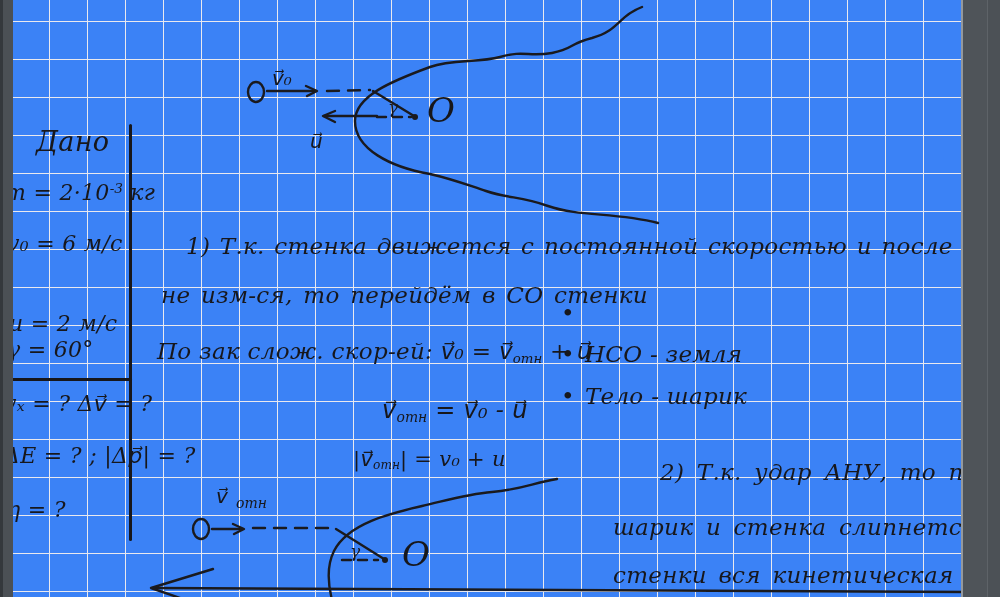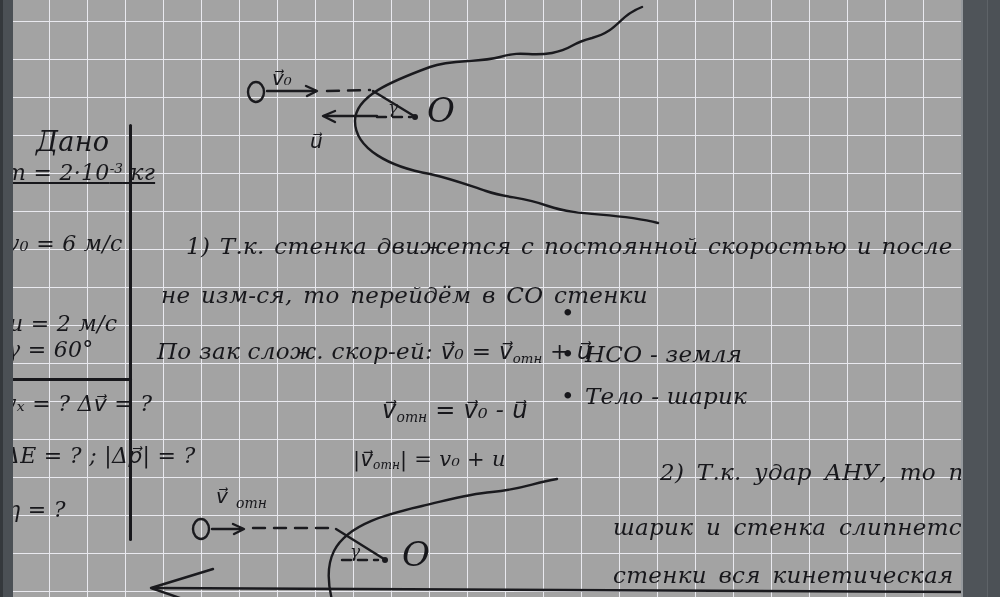--- a/index.html
+++ b/index.html
@@ -1,18 +1,18 @@
 <!DOCTYPE html>
 <html><head>
 <meta charset="utf-8">
 <style>
   html,body{margin:0;padding:0;background:#333;}
   #stage{
     position:relative;width:1000px;height:597px;overflow:hidden;
-    background:#a3a3a3;
+    background:#3b82f6;
     font-family:"DejaVu Serif","DejaVu Sans",serif;
   }
   #grid{
     position:absolute;inset:0;
     background-image:
       linear-gradient(#e9e9ef 1px, transparent 1px),
       linear-gradient(90deg,#e9e9ef 1px, transparent 1px);
     background-size:38px 38px;
     background-position:11px 21px;
   }
@@ -78,21 +78,21 @@
     <text x="216" y="503" class="fz20">v⃗</text>
     <text x="236" y="508" class="fz14">отн</text>
     <text x="350" y="557" class="fz17">γ</text>
     <text x="402" y="566" class="fz34">O</text>
   </svg>
 
   <div class="vline"></div>
   <div class="hline"></div>
 
   <div class="hw" style="left:36px;top:126px;font-size:27px;">Дано</div>
-  <div class="hw" style="left:5px;top:160px;font-size:22px;text-decoration:underline;"><span>m = 2·10</span><sup class="s">-3</sup><span> кг</span></div>
+  <div class="hw" style="left:5px;top:180px;font-size:22px;"><span>m = 2·10</span><sup class="s">-3</sup><span> кг</span></div>
   <div class="hw" style="left:7px;top:231px;font-size:22px;">v₀ =  6 м/с</div>
   <div class="hw" style="left:9px;top:287px;font-size:22px;margin-top:24px;">u = 2 м/с</div>
   <div class="hw" style="left:7px;top:337px;font-size:22px;font-style:italic;">γ = 60°</div>
   <div class="hw" style="left:4px;top:391px;font-size:22px;">vₓ = ? Δv⃗ = ?</div>
   <div class="hw" style="left:4px;top:443px;font-size:22px;">ΔE = ? ; |Δp⃗| = ?</div>
   <div class="hw" style="left:7px;top:497px;font-size:22px;">η = ?</div>
 
   <div class="hw" style="left:186px;top:233px;font-size:23px;word-spacing:2px;">1) Т.к.  стенка  движется   с постоянной  скоростью  и  после  удара  её  скорос</div>
   <div class="hw" style="left:161px;top:282px;font-size:23px;word-spacing:3px;">не изм-ся, то перейдём  в СО стенки</div>
 

